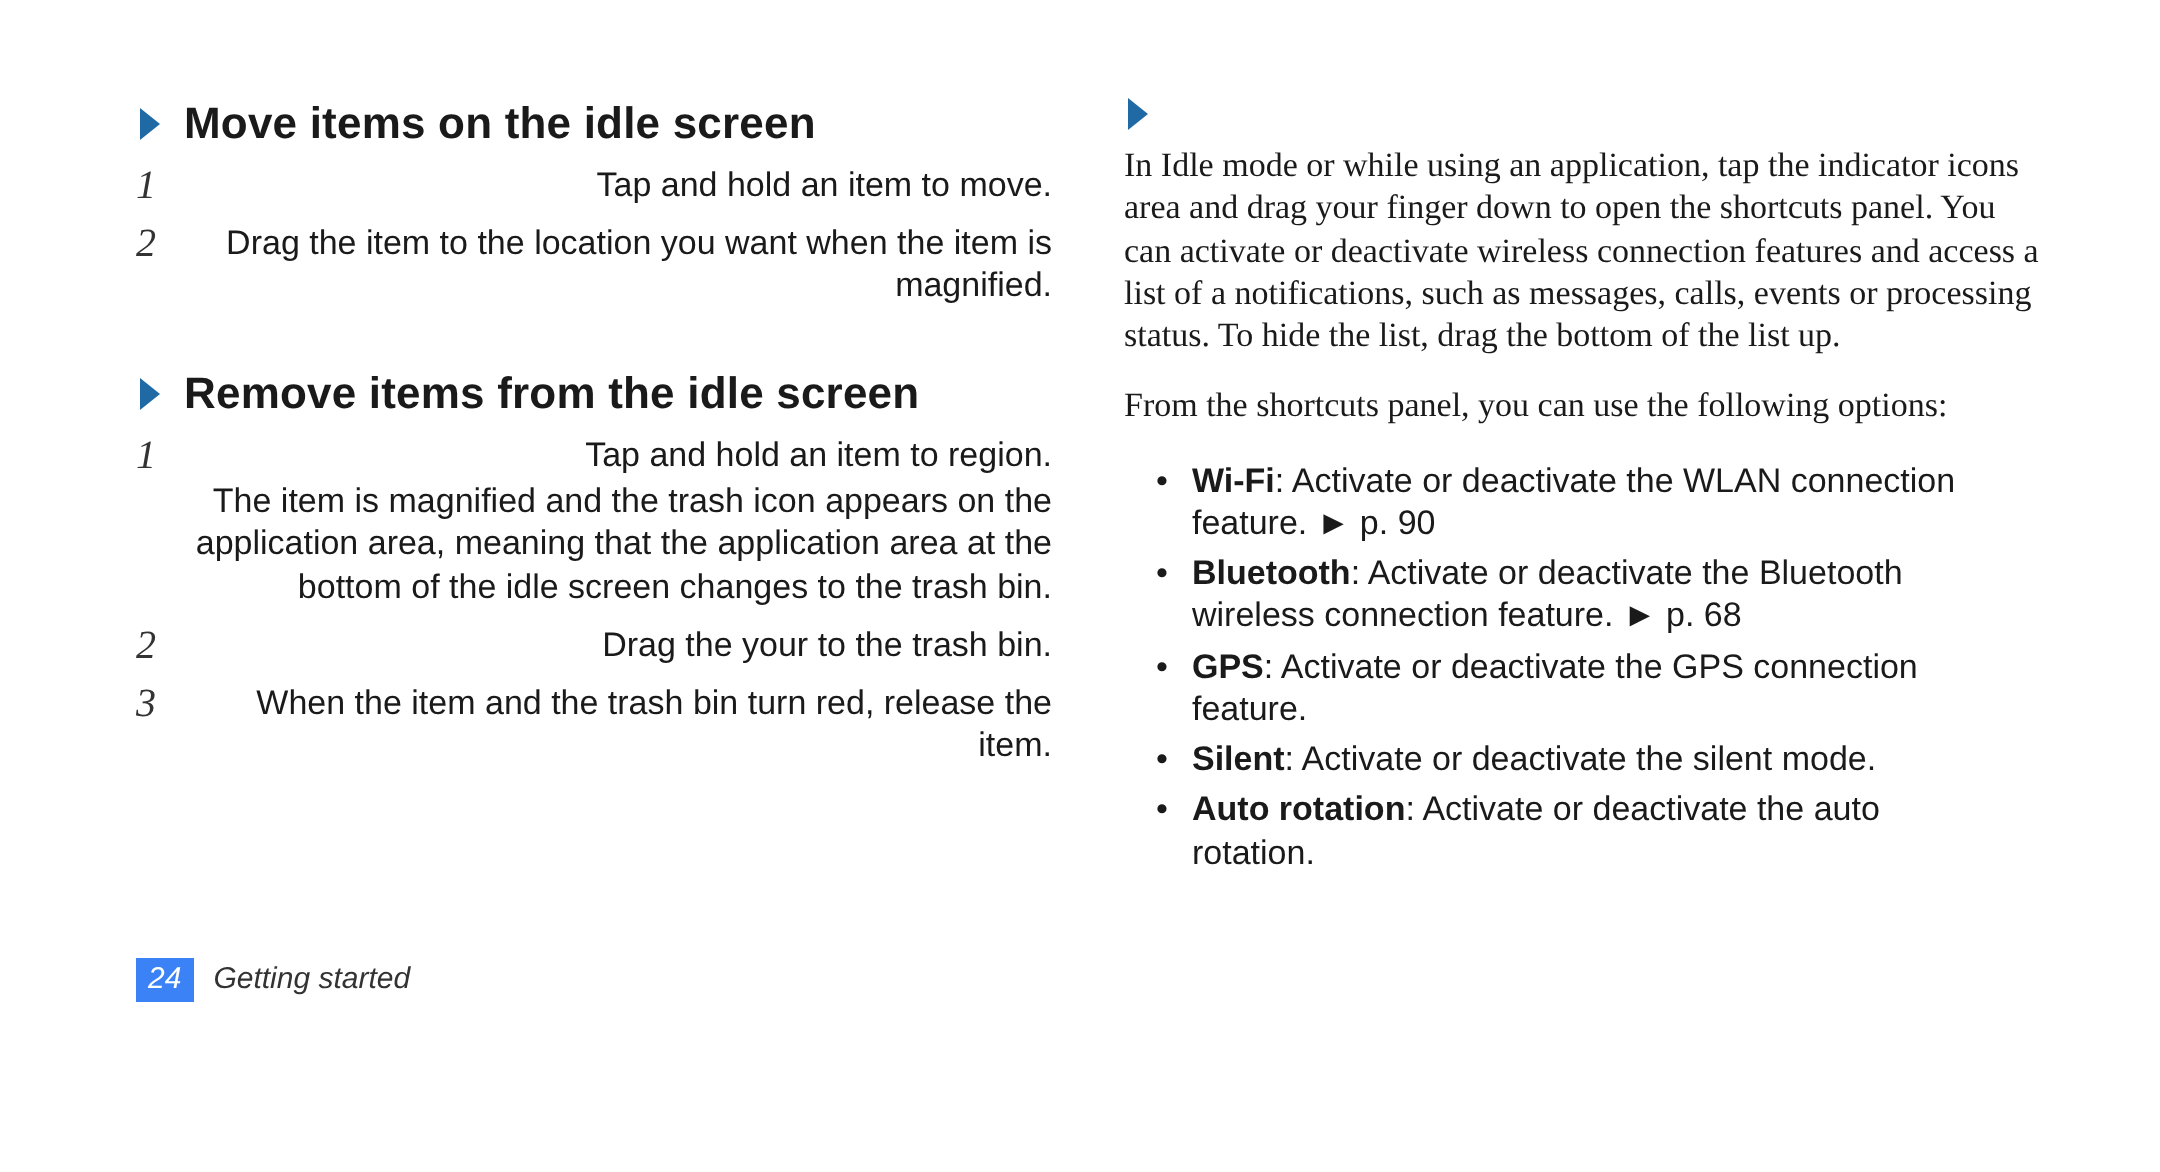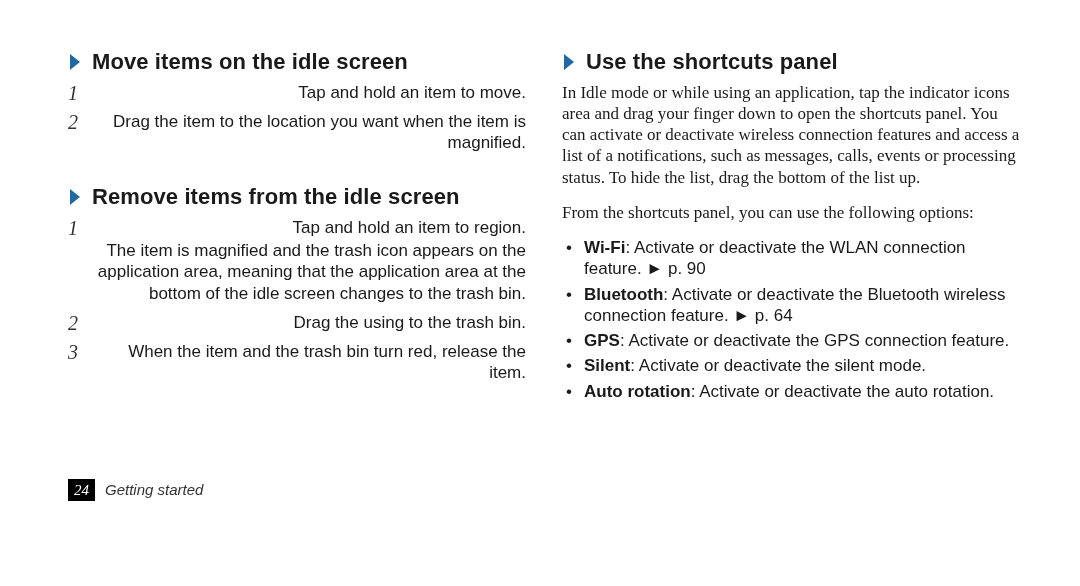--- a/index.html
+++ b/index.html
@@ -79,21 +79,21 @@
     text-align: right;
   }
   .li-content p {
     margin: 0 0 2px 0;
   }
   .para {
     margin: 0 0 14px 0;
     font-family: Liberation Serif, serif;
   }
   .bullets {
-    margin: 4px;
+    margin: 16px;
     padding: 0;
     list-style: none;
   }
   .bullets li {
     display: flex;
     gap: 8px;
     margin-bottom: 4px;
   }
   .bullets li::before {
     content: "•";
@@ -128,28 +128,27 @@
   .footer {
     display: flex;
     align-items: center;
     gap: 10px;
     margin-top: 12px;
     font-style: italic;
     color: #333;
     font-size: 15px;
   }
   .page-badge {
-    background: #000000;
+    background: #3b82f6;
     color: #fff;
     font-style: italic;
     padding: 2px 6px;
     font-size: 15px;
     line-height: 1.2;
     display: inline-block;
-    font-family: Liberation Serif, serif;
   }
   .spacer {
     height: 14px;
   }
 </style>
 </head>
 <body>
 
 <div class="page">
   <div class="columns">
@@ -195,57 +194,56 @@
         <div class="li">
           <span class="num">1</span>
           <div class="li-content">
             <p>Tap and hold an item to region.</p>
             <p>The item is magnified and the trash icon appears on the application area, meaning that the application area at the bottom of the idle screen changes to the trash bin.</p>
           </div>
         </div>
         <div class="li">
           <span class="num">2</span>
           <div class="li-content">
-            <p>Drag the using to the trash bin.</p>
+            <p>Drag the your to the trash bin.</p>
           </div>
         </div>
         <div class="li">
           <span class="num">3</span>
           <div class="li-content">
             <p>When the item and the trash bin turn red, release the item.</p>
           </div>
         </div>
       </div>
 
     </div>
 
     <div class="col">
 
       <div class="section-heading">
         <span class="chevron">
           <svg viewBox="0 0 14 18">
               <path d="M2 1 L12 9 L2 17 Z" fill="#1f6aa5"></path>
             </svg>
         </span>
-        <span class="heading-text">Use the shortcuts panel</span>
       </div>
 
       <p class="para" style="margin-top:2px;">In Idle mode or while using an application, tap the indicator icons area and drag your finger down to open the shortcuts panel. You can activate or deactivate wireless connection features and access a list of a notifications, such as messages, calls, events or processing status. To hide the list, drag the bottom of the list up.</p>
 
       <p class="para">From the shortcuts panel, you can use the following options:</p>
 
       <ul class="bullets">
         <li>
             <span>
           <b>Wi-Fi</b><span>: Activate or deactivate the WLAN connection feature. ► p. 90</span>
         </span>
           </li>
         <li>
             <span>
-          <b>Bluetooth</b><span>: Activate or deactivate the Bluetooth wireless connection feature. ► p. 64</span>
+          <b>Bluetooth</b><span>: Activate or deactivate the Bluetooth wireless connection feature. ► p. 68</span>
         </span>
           </li>
         <li>
             <span>
           <b>GPS</b><span>: Activate or deactivate the GPS connection feature.</span>
         </span>
           </li>
         <li>
             <span>
           <b>Silent</b><span>: Activate or deactivate the silent mode.</span>

